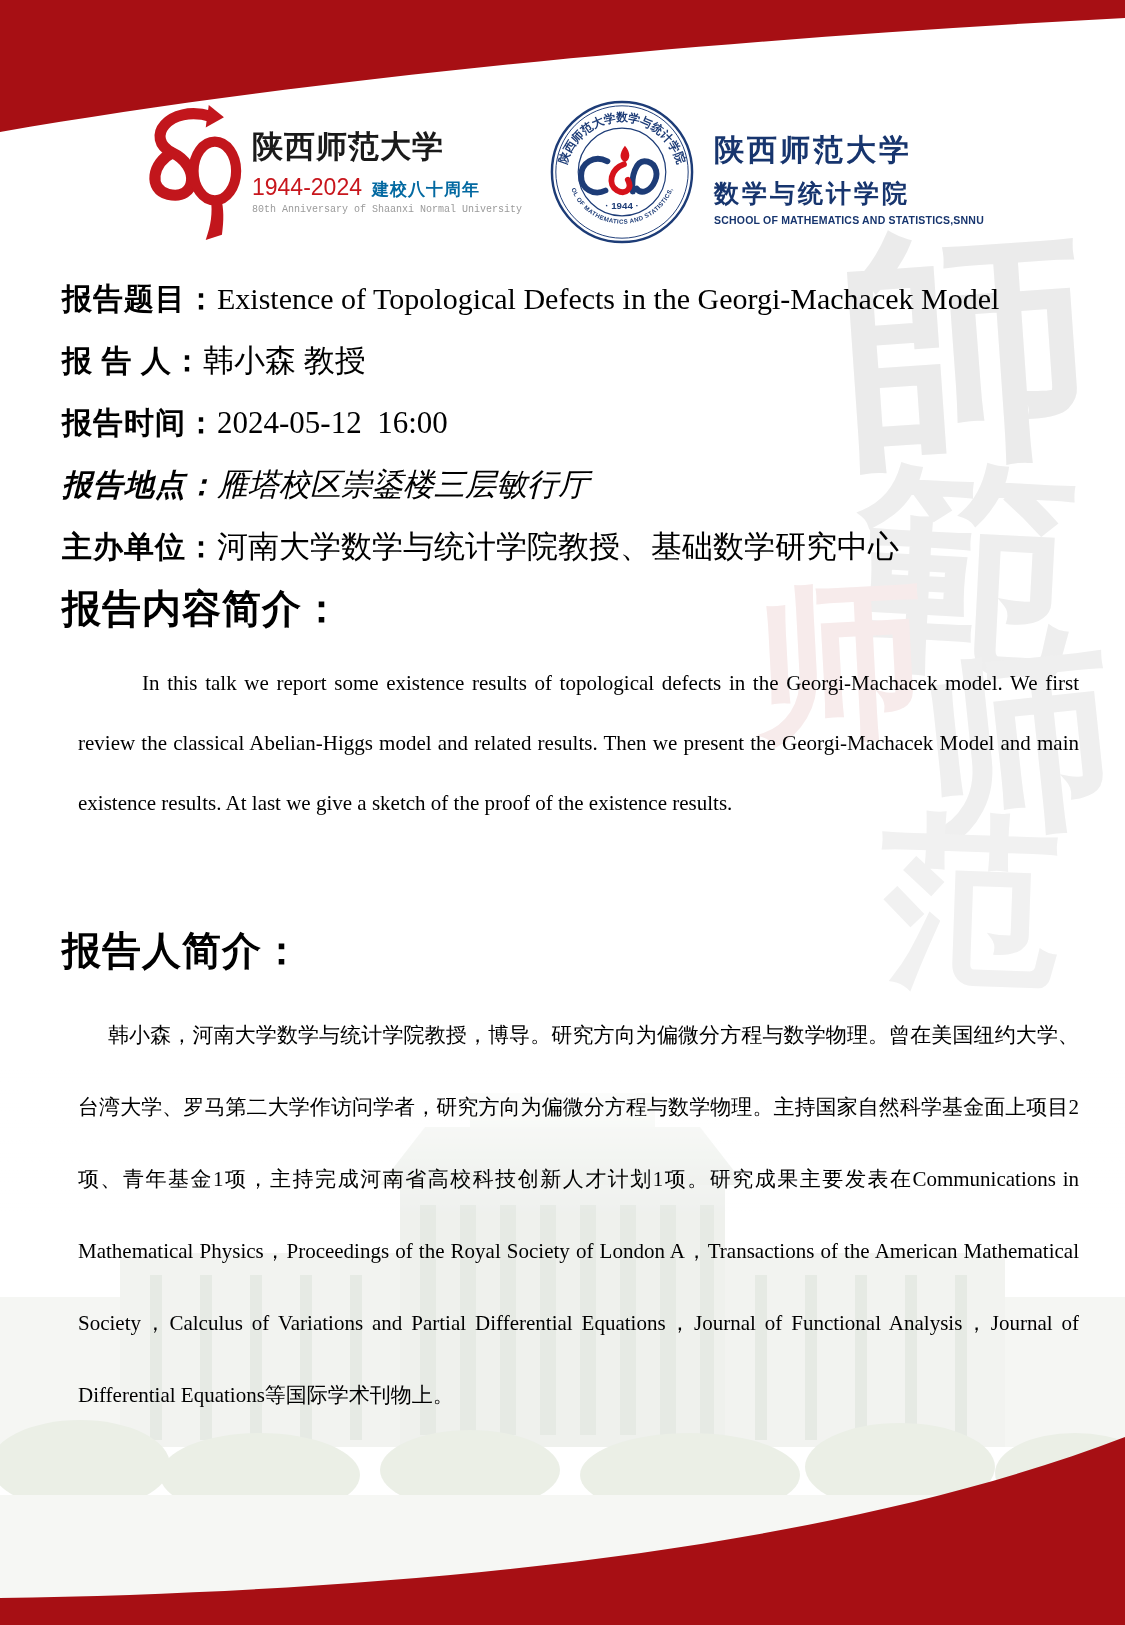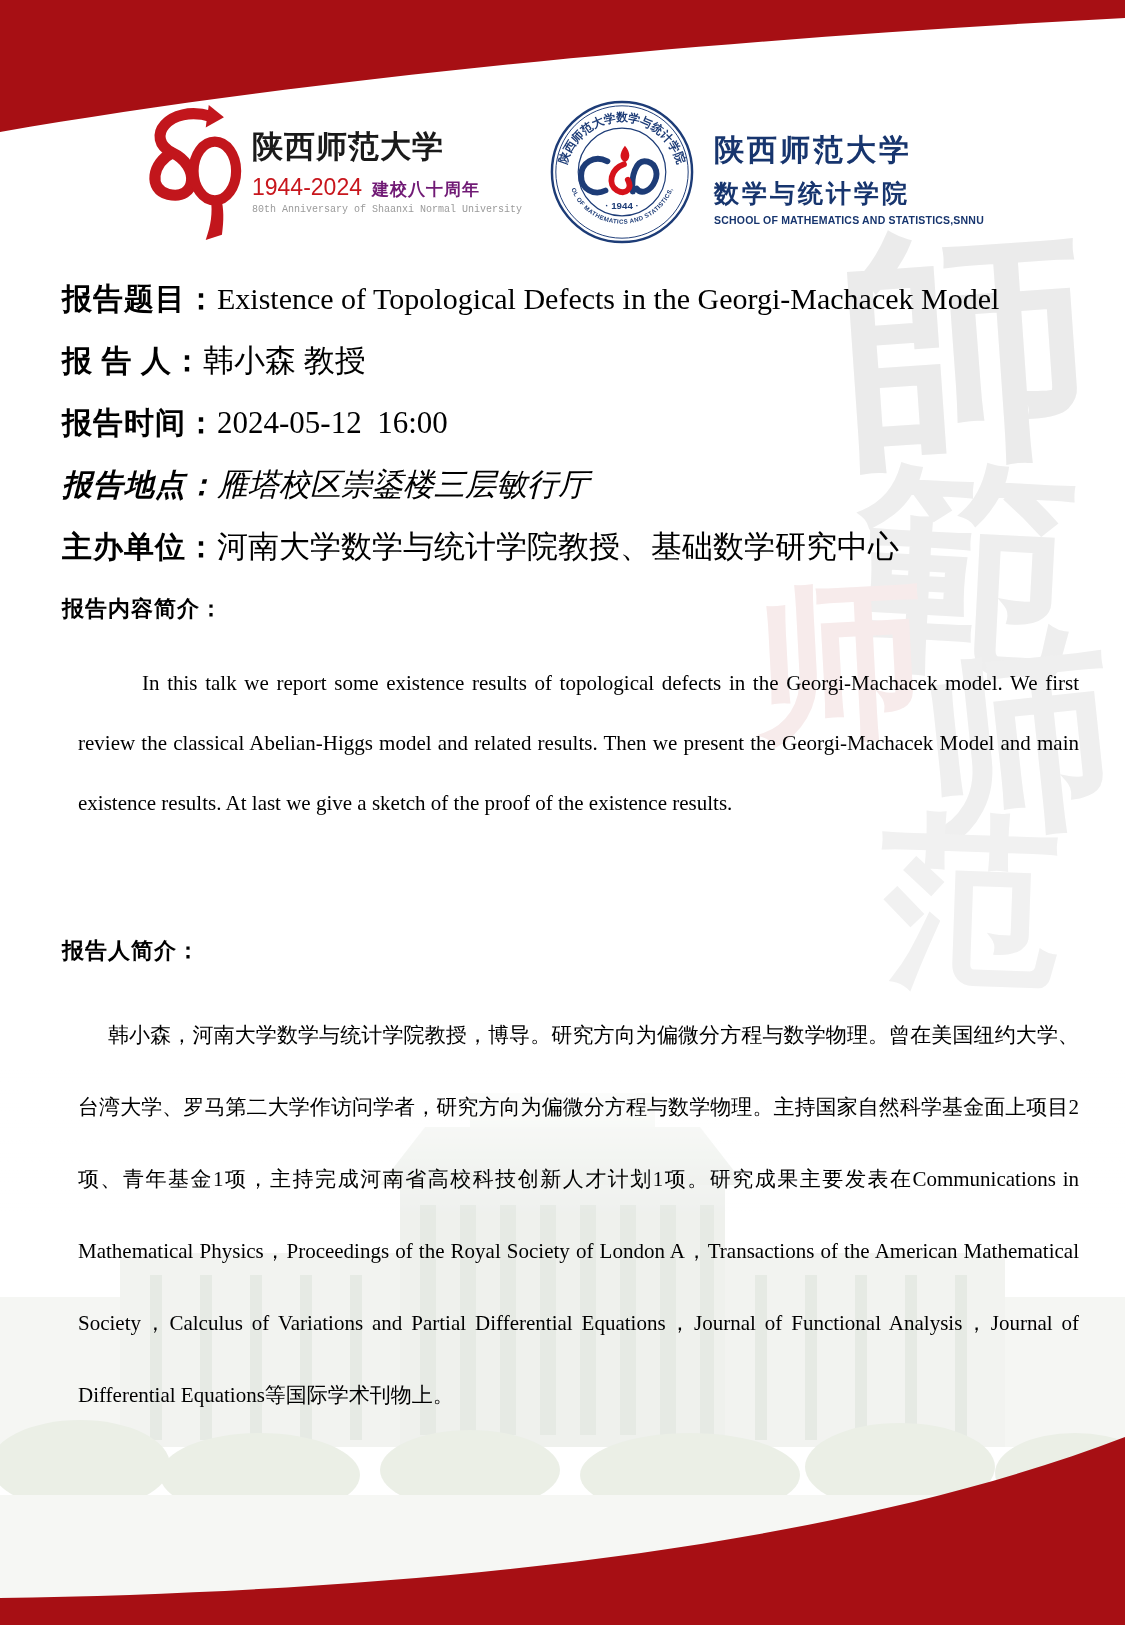--- a/index.html
+++ b/index.html
@@ -19,37 +19,37 @@
   .wm3{left:920px;top:645px;font-size:195px;transform:rotate(-6deg);color:#efefef;}
   .wm4{left:880px;top:810px;font-size:180px;transform:rotate(2deg);color:#f1f1f1;}
   .wm5{left:755px;top:575px;font-size:170px;color:#f7ebeb;transform:rotate(-3deg);}
   .photo-wm{position:absolute;left:0;bottom:0;width:1125px;height:560px;z-index:1;opacity:.55;}
   
   .logo-80{position:absolute;left:125px;top:96px;width:128px;height:150px;z-index:3;}
   .logo-80-text{position:absolute;left:252px;top:126px;z-index:3;width:230px;}
   .cal-black{font-size:31px;font-weight:bold;color:#1a1a1a;letter-spacing:1px;white-space:nowrap;}
   .years-row{margin-top:6px;white-space:nowrap;}
   .years{color:#c8161d;font-weight:normal;font-size:23px;font-family:"Liberation Sans","DejaVu Sans",sans-serif;}
-  .caption-cn{font-weight:bold;font-size:17px;color:#701a75;margin-left:6px;letter-spacing:1px;}
+  .caption-cn{font-weight:bold;font-size:17px;color:#0369a1;margin-left:6px;letter-spacing:1px;}
   .caption-en{font-size:10px;color:#9a9a9a;margin-top:3px;font-family:Liberation Mono, monospace;white-space:nowrap;}
   .seal{position:absolute;left:549px;top:99px;width:146px;height:146px;z-index:3;}
   .logo-school{position:absolute;left:714px;top:130px;z-index:3;}
   .cal-blue{font-size:30px;font-weight:bold;color:#17356e;letter-spacing:3px;white-space:nowrap;}
   .school-name{font-size:25px;font-weight:bold;color:#17356e;letter-spacing:3px;margin-top:6px;
                font-family:"Liberation Sans","DejaVu Sans",sans-serif;white-space:nowrap;}
   .school-en{font-size:10.5px;font-weight:bold;color:#17356e;margin-top:4px;letter-spacing:.2px;
              font-family:"Liberation Sans","DejaVu Sans",sans-serif;white-space:nowrap;}
   
   .content{position:absolute;left:62px;top:0;width:1001px;z-index:3;}
   .info-line{position:absolute;left:0;height:62px;line-height:62px;white-space:nowrap;}
   .il-0{top:268px;} .il-1{top:330px;} .il-2{top:392px;} .il-3{top:454px;font-style:italic;} .il-4{top:516px;}
   .info-label{font-weight:bold;font-size:30px;letter-spacing:1px;white-space:pre;}
   .info-value{font-size:31px;white-space:pre;}
   .v-title{font-size:30px;}
-  .section-heading{position:absolute;left:0;height:62px;line-height:62px;font-weight:bold;font-size:22px;letter-spacing:1px;}
+  .section-heading{position:absolute;left:0;height:62px;line-height:62px;font-weight:bold;font-size:39px;letter-spacing:1px;}
   .sh-abstract{top:578px;} .sh-bio{top:920px;}
   .para{position:absolute;left:16px;width:1001px;text-align:justify;font-size:21px;}
   .para-abstract{top:632px;line-height:60px;text-indent:64px;}
   .para-bio{top:978px;line-height:72px;text-indent:30px;}
 </style>
 </head>
 <body>
 
 <div class="poster">
 

